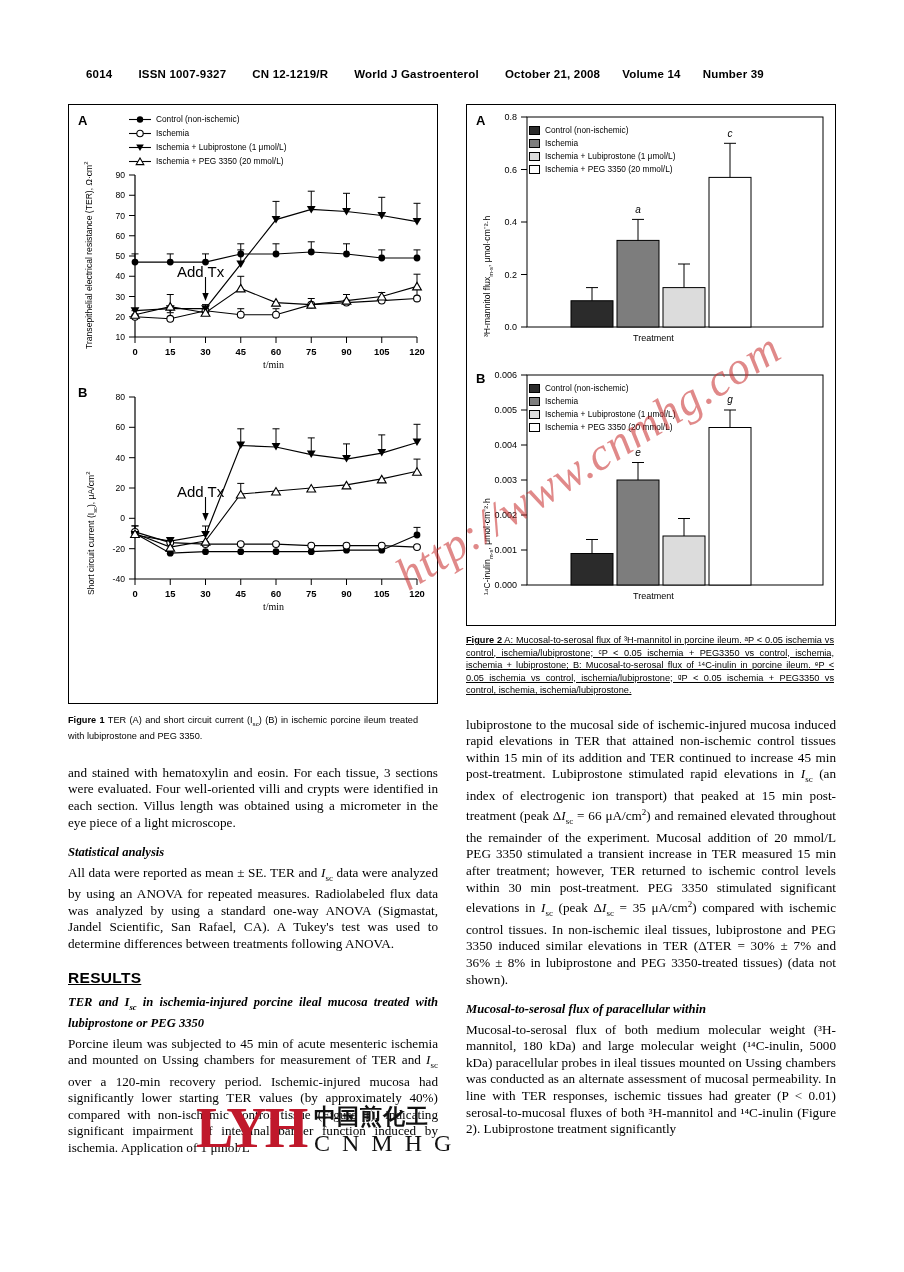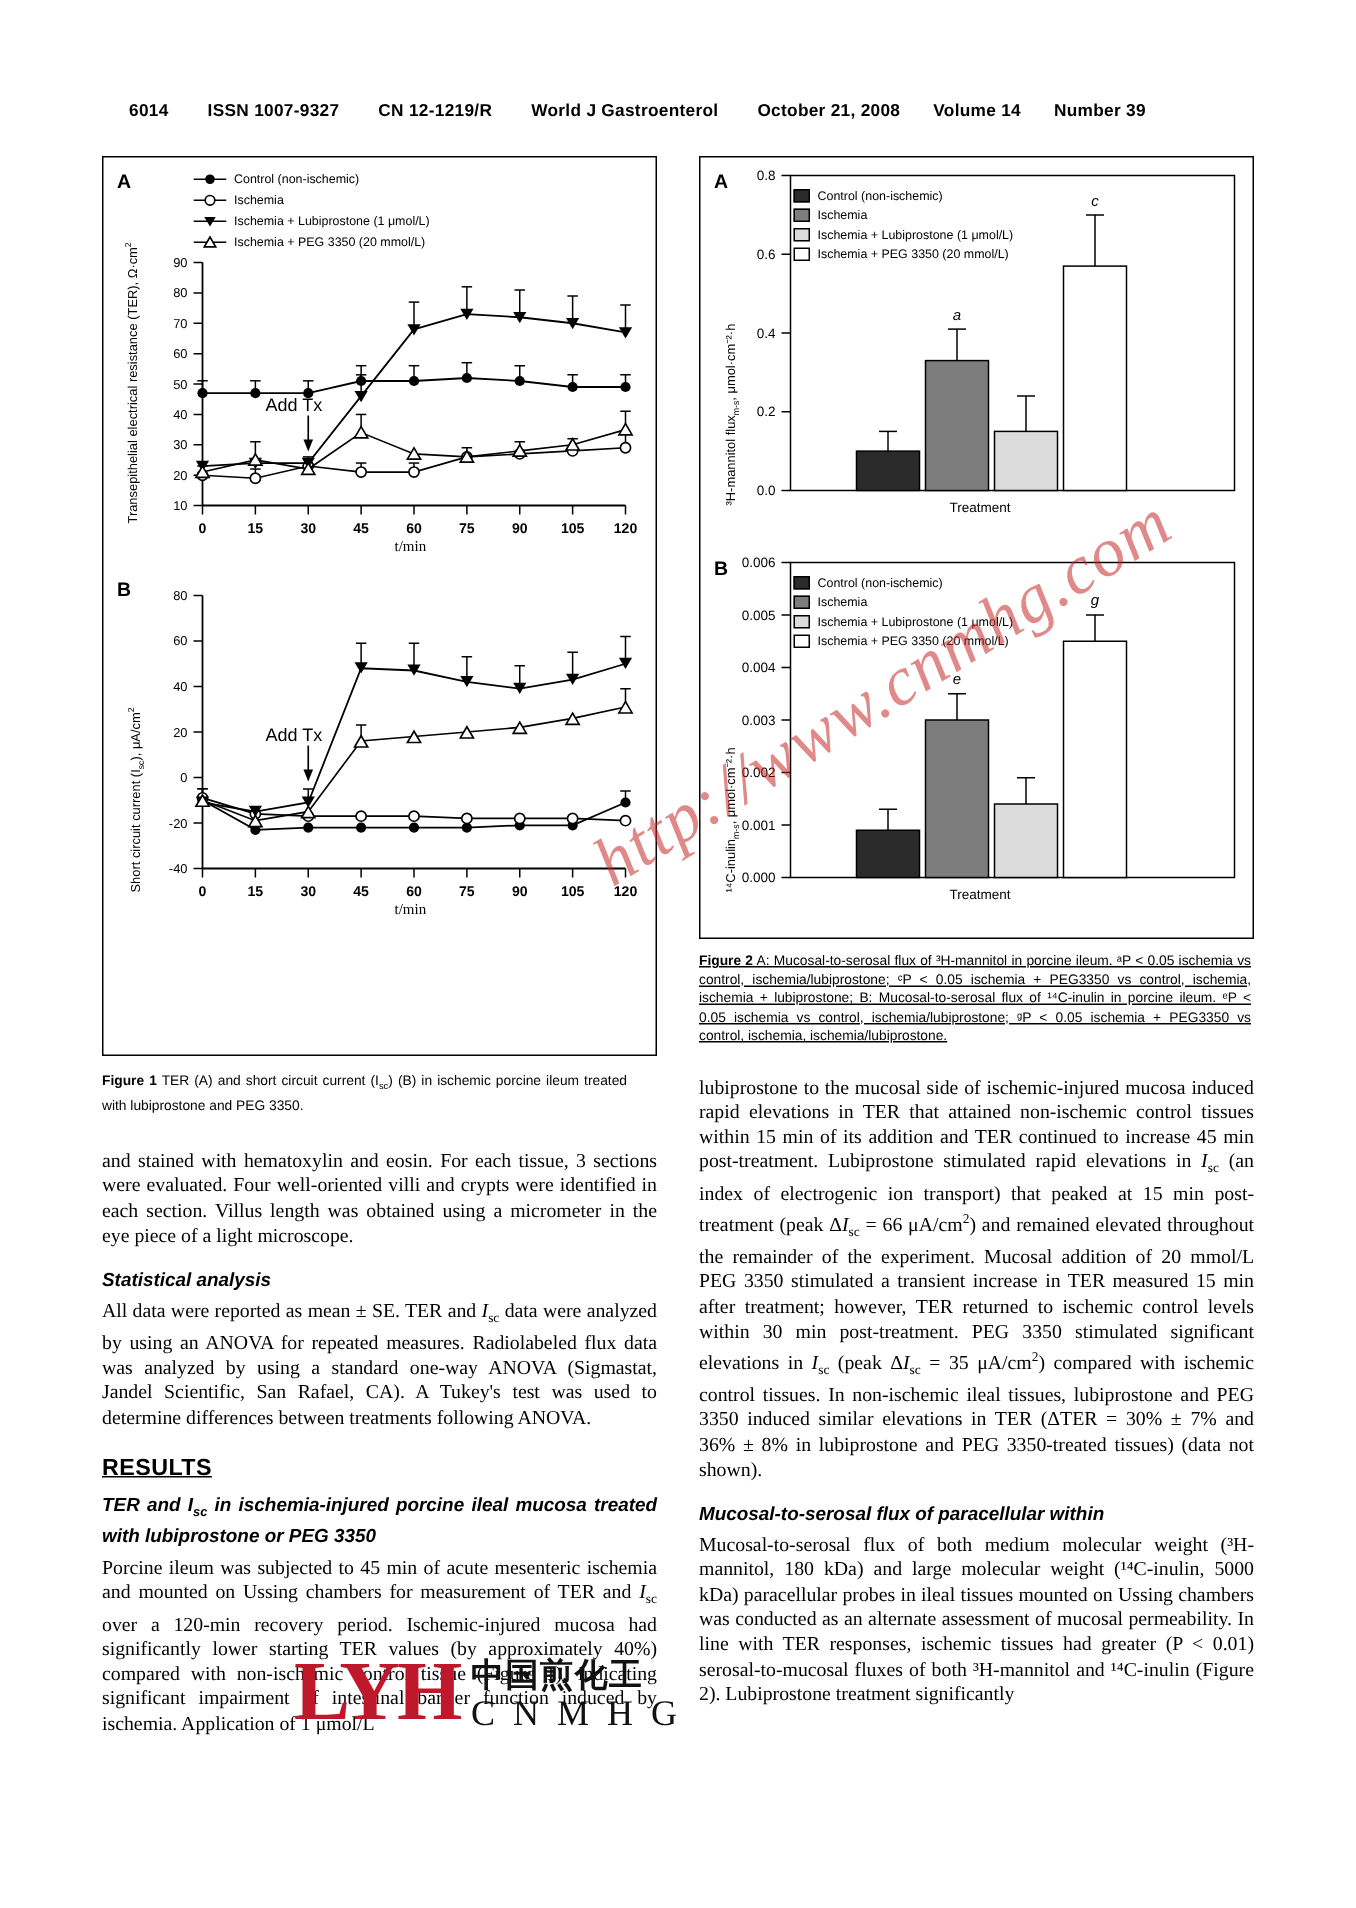--- a/index.html
+++ b/index.html
@@ -74,21 +74,21 @@
   
   .body-text {
     font-size: 13.2px;
     line-height: 16.6px;
     text-align: justify;
     font-family: "Liberation Serif", serif;
     hyphens: auto;
   }
   .body-text p { margin: 0 0 0 0; text-indent: 0; }
   .sec-head-italic {
-    font-family: Liberation Sans, sans-serif;
+    font-family: Liberation Serif, serif;
     font-style: italic;
     font-weight: bold;
     font-size: 12.6px;
     margin: 13px 0 4px 0;
   }
   .sec-head-big {
     font-family: "Liberation Sans", sans-serif;
     font-weight: bold;
     font-size: 15.5px;
     margin: 18px 0 7px 0;
@@ -186,21 +186,21 @@
   .legend-marker {
     width: 22px;
     display: inline-block;
     margin-right: 5px;
     position: relative;
     height: 9px;
   }
   .addtx {
     position: absolute;
     font-family: "Liberation Sans", sans-serif;
-    font-size: 12px;
+    font-size: 15px;
   }
   .xaxis-title {
     position: absolute;
     font-family: "Liberation Serif", serif;
     font-size: 10px;
   }
   .treat-title {
     position: absolute;
     font-family: "Liberation Sans", sans-serif;
     font-size: 9px;

